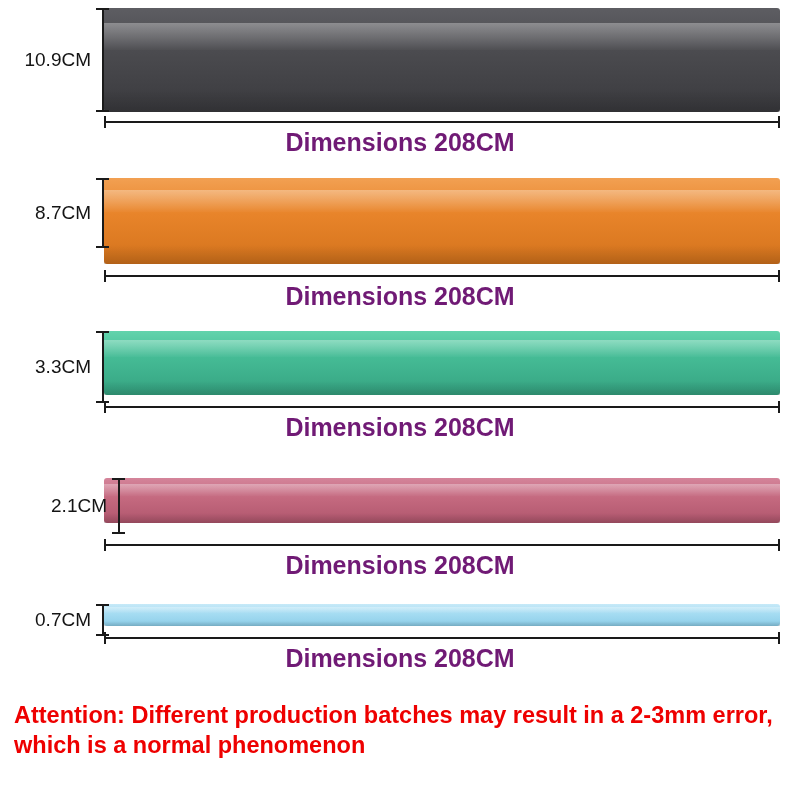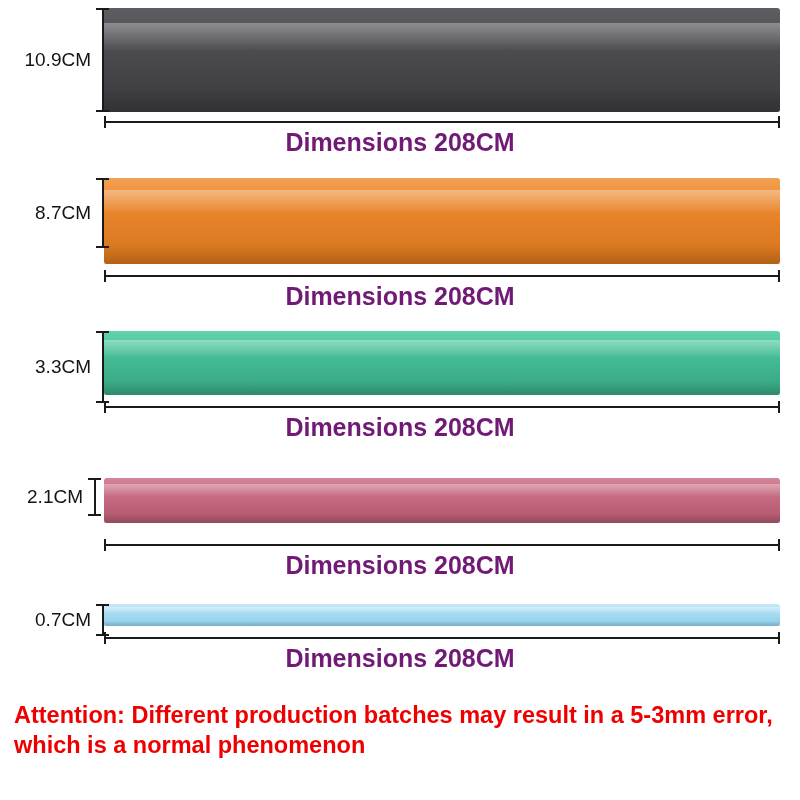--- a/index.html
+++ b/index.html
@@ -191,21 +191,21 @@
       <div class="h-cap right"></div>
     </div>
     <div class="len-label" style="top:413px;">Dimensions 208CM</div>
   </div>
 
   <div class="band-row">
     <div class="band" style="left:104px; top:478px; width:676px; height:45px; background:linear-gradient(to bottom,#d4849a 0%,#c4697f 45%,#b0566d 100%);">
       <div class="gloss"></div>
       <div class="gloss2"></div>
     </div>
-    <div class="v-dim" style="left:88px; top:478px; width:13px; height:38px;">
+    <div class="v-dim" style="left:112px; top:478px; width:13px; height:56px;">
       <div class="v-line"></div>
       <div class="v-cap top"></div>
       <div class="v-cap bottom"></div>
       <div class="v-label">2.1CM</div>
     </div>
     <div class="h-dim" style="left:104px; top:539px; width:676px;">
       <div class="h-line"></div>
       <div class="h-cap left"></div>
       <div class="h-cap right"></div>
     </div>
@@ -224,15 +224,15 @@
       <div class="v-label">0.7CM</div>
     </div>
     <div class="h-dim" style="left:104px; top:632px; width:676px;">
       <div class="h-line"></div>
       <div class="h-cap left"></div>
       <div class="h-cap right"></div>
     </div>
     <div class="len-label" style="top:644px;">Dimensions 208CM</div>
   </div>
 
-  <div id="attention">Attention: Different production batches may result in a 5-3mm error, which is a normal phenomenon</div>
+  <div id="attention">Attention: Different production batches may result in a 2-3mm error, which is a normal phenomenon</div>
 
 </div>
 
 </body></html>

